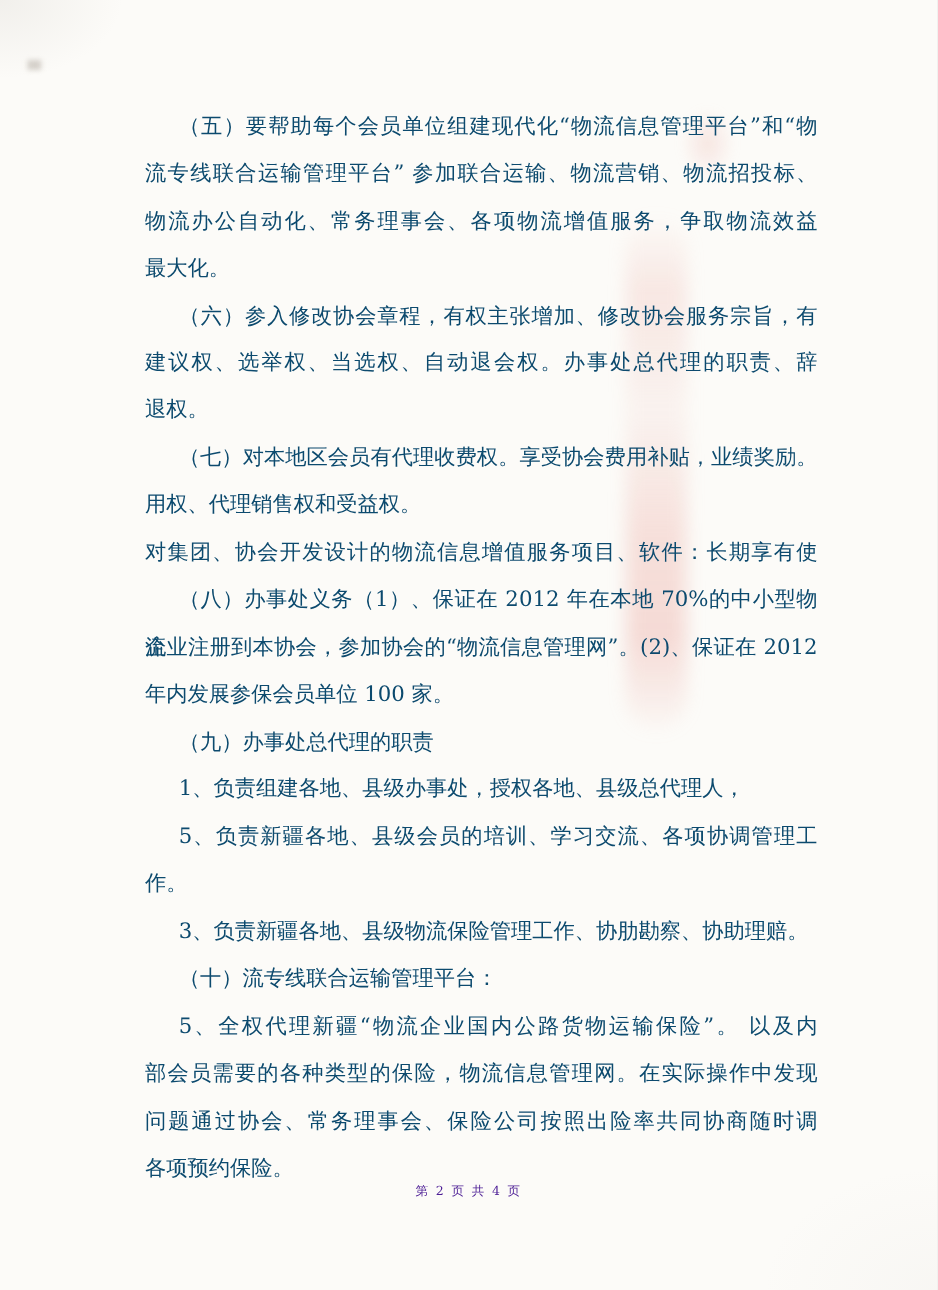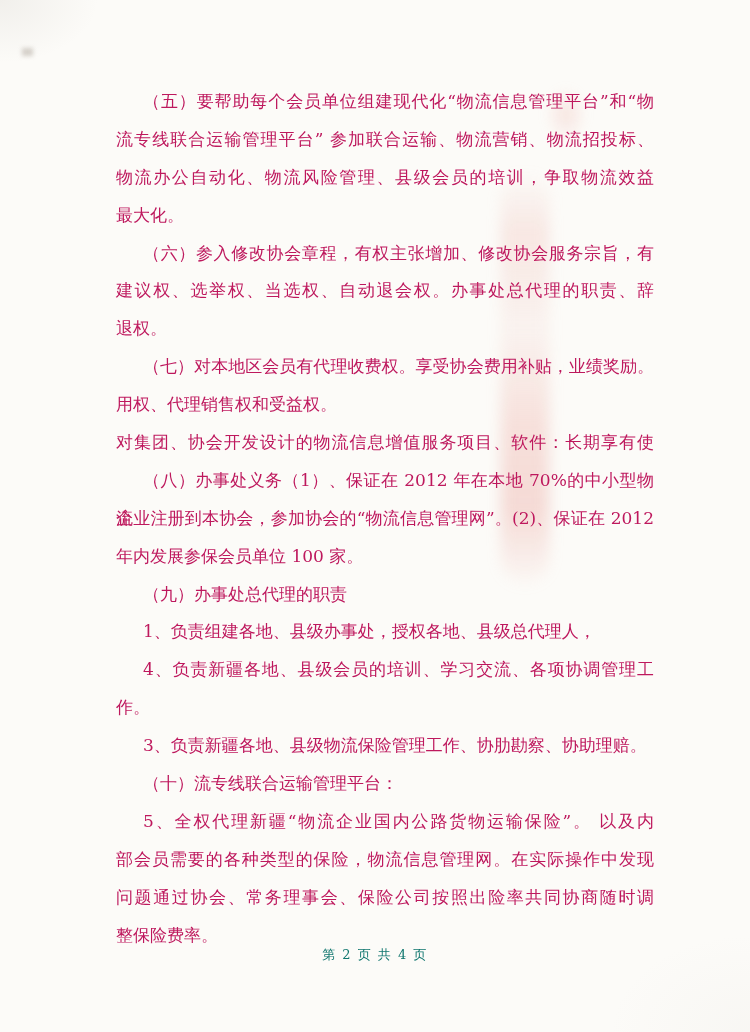--- a/index.html
+++ b/index.html
@@ -13,38 +13,38 @@
   }
   
   .page::before{
     content:"";position:absolute;inset:0;pointer-events:none;
     background:
       radial-gradient(140px 90px at 0% 0%, rgba(175,168,158,0.14), rgba(175,168,158,0) 70%),
       radial-gradient(200px 140px at 100% 100%, rgba(200,195,188,0.08), rgba(200,195,188,0) 70%);
   }
   .text-block{
     position:absolute;left:116px;top:83px;width:538px;
-    color:#be185d;
+    color:#0c4a6e;
     font-size:17px;
     z-index:2;
   }
   .line{
     height:37.9px;
     line-height:37.9px;
     text-align:justify;
     white-space:normal;
   }
   .line.fill{ text-align-last:justify; }
   .line.indent{ text-indent:27px; }
   .footer{
     position:absolute;left:0;top:946px;width:100%;
     text-align:center;
-    font-size:13px;
+    font-size:10px;
     letter-spacing:1.5px;
-    color:#0f766e;
+    color:#4c1d95;
     z-index:2;
   }
   
   .stain-vertical{
     position:absolute;left:501px;top:172px;width:48px;height:412px;
     background:linear-gradient(to bottom,
       rgba(236,177,170,0) 0%,
       rgba(238,184,176,0.30) 15%,
       rgba(240,196,188,0.14) 38%,
       rgba(236,172,163,0.34) 62%,
@@ -72,38 +72,38 @@
 
 <div class="page">
 
   <div class="corner-smudge"></div>
   <div class="stain-vertical"></div>
   <div class="stain-blob"></div>
 
   <div class="text-block">
     <div class="line indent fill">（五）要帮助每个会员单位组建现代化“物流信息管理平台”和“物</div>
     <div class="line fill">流专线联合运输管理平台” 参加联合运输、物流营销、物流招投标、</div>
-    <div class="line fill">物流办公自动化、物流风险管理、县级会员的培训，争取物流效益</div>
+    <div class="line fill">物流办公自动化、常务理事会、各项物流增值服务，争取物流效益</div>
     <div class="line">最大化。</div>
     <div class="line indent fill">（六）参入修改协会章程，有权主张增加、修改协会服务宗旨，有</div>
     <div class="line fill">建议权、选举权、当选权、自动退会权。办事处总代理的职责、辞</div>
     <div class="line">退权。</div>
     <div class="line indent fill">（七）对本地区会员有代理收费权。享受协会费用补贴，业绩奖励。</div>
     <div class="line">用权、代理销售权和受益权。</div>
     <div class="line fill">对集团、协会开发设计的物流信息增值服务项目、软件：长期享有使</div>
     <div class="line indent fill">（八）办事处义务（1）、保证在 2012 年在本地 70%的中小型物流</div>
     <div class="line fill">企业注册到本协会，参加协会的“物流信息管理网”。(2)、保证在 2012</div>
     <div class="line">年内发展参保会员单位 100 家。</div>
     <div class="line indent">（九）办事处总代理的职责</div>
     <div class="line indent">1、负责组建各地、县级办事处，授权各地、县级总代理人，</div>
-    <div class="line indent fill">4、负责新疆各地、县级会员的培训、学习交流、各项协调管理工</div>
+    <div class="line indent fill">5、负责新疆各地、县级会员的培训、学习交流、各项协调管理工</div>
     <div class="line">作。</div>
     <div class="line indent">3、负责新疆各地、县级物流保险管理工作、协肋勘察、协助理赔。</div>
     <div class="line indent">（十）流专线联合运输管理平台：</div>
     <div class="line indent fill">5、全权代理新疆“物流企业国内公路货物运输保险”。 以及内</div>
     <div class="line fill">部会员需要的各种类型的保险，物流信息管理网。在实际操作中发现</div>
     <div class="line fill">问题通过协会、常务理事会、保险公司按照出险率共同协商随时调</div>
-    <div class="line">整保险费率。</div>
+    <div class="line">各项预约保险。</div>
   </div>
 
   <div class="footer">第 2 页 共 4 页</div>
 
 </div>
 
 </body></html>

